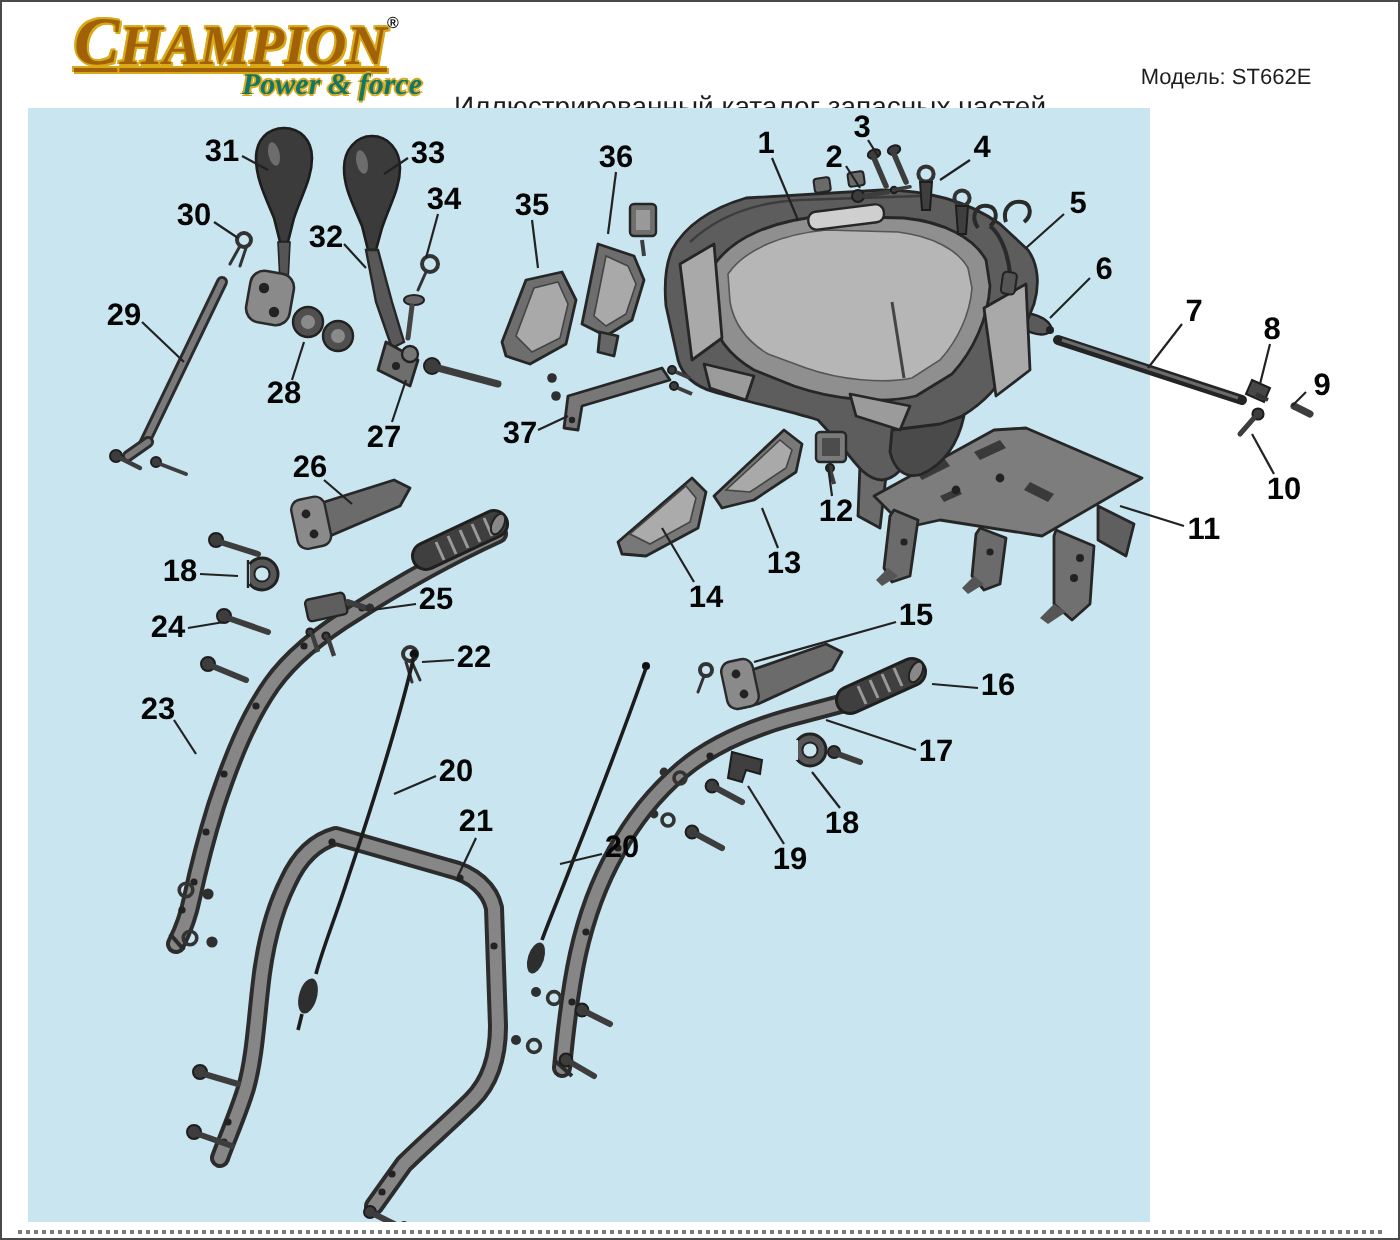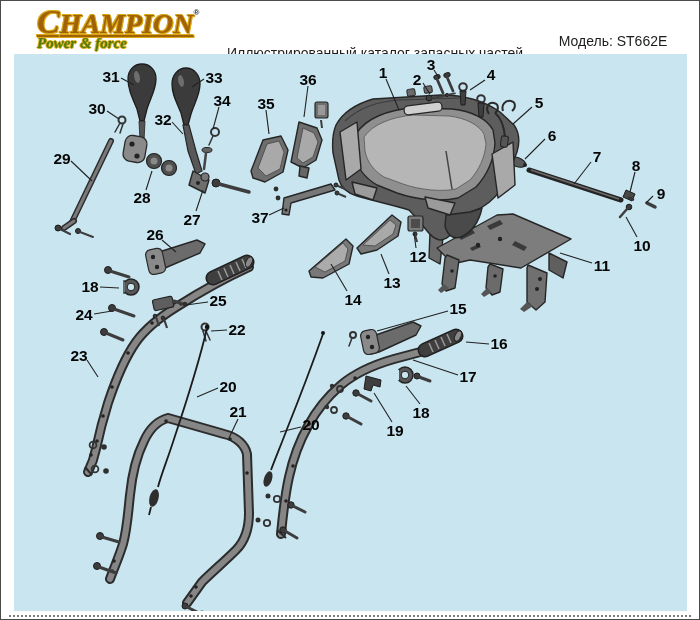--- a/index.html
+++ b/index.html
@@ -14,33 +14,33 @@
     font-family:"Liberation Serif",serif;font-style:italic;font-weight:900;
     font-size:28px;letter-spacing:0px;color:#a16207;line-height:1;
     text-shadow:1px 0 #d9a918,-1px 0 #d9a918,0 1px #d9a918,0 -1px #d9a918,1px 1px #d9a918,-1px -1px #d9a918;
     text-decoration:underline;
   }
   .logo-first{font-size:34px;}
   .logo-reg{font-family:"Liberation Sans",sans-serif;font-style:normal;font-weight:700;
     font-size:8px;color:#141414;vertical-align:18px;text-shadow:none;}
   .logo-tagline{
     font-family:"Liberation Serif",serif;font-style:italic;font-weight:700;
-    font-size:15px;color:#4d7c0f;margin-top:-4px;padding-right:6px;
+    font-size:15px;color:#0f766e;text-align:right;margin-top:-4px;padding-right:6px;
     text-shadow:1px 0 #d9a918,-1px 0 #d9a918,0 1px #d9a918,0 -1px #d9a918;
   }
   .doc-title{
     position:absolute;left:213px;top:32px;width:322px;text-align:center;
     font-size:14px;color:#1d1d1d;margin-top:12px;
   }
   .model-label{
     position:absolute;left:548px;top:32px;width:128px;text-align:center;
-    font-size:14px;color:#1d1d1d;
+    font-size:11px;color:#1d1d1d;
   }
   .diagram{
-    position:absolute;left:13px;top:53px;width:673px;height:557px;
+    position:absolute;left:13px;top:53px;width:561px;height:557px;
     background:#c9e5ef;
   }
   .diagram svg{display:block;width:673px;height:557px;}
   .bottom-rule{
     position:absolute;left:8px;right:8px;top:614px;height:0;
     border-top:2px dotted #7d7d7d;
   }
   
   .outl{stroke:#262626;stroke-width:1.4;stroke-linejoin:round;}
   .tube-o{fill:none;stroke:#2c2c2c;stroke-width:10;stroke-linecap:round;stroke-linejoin:round;}

